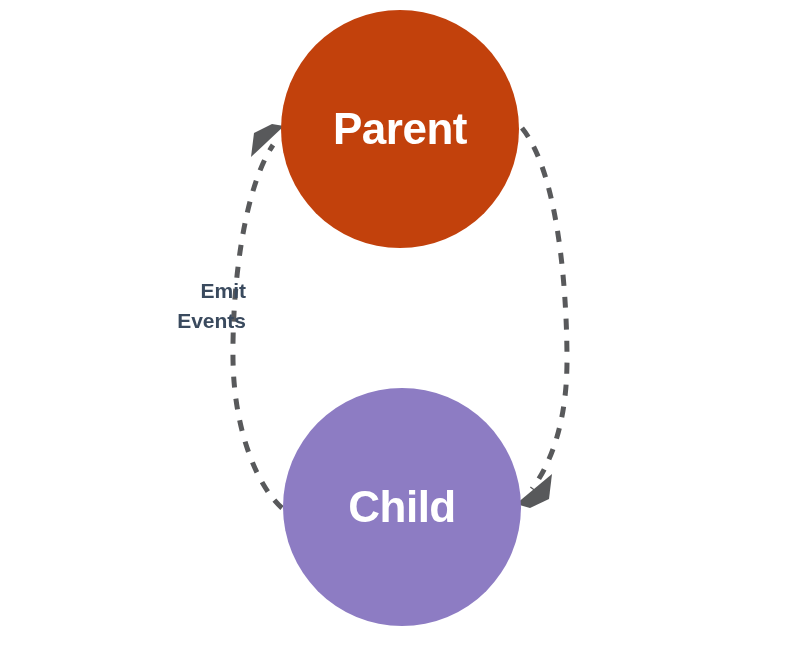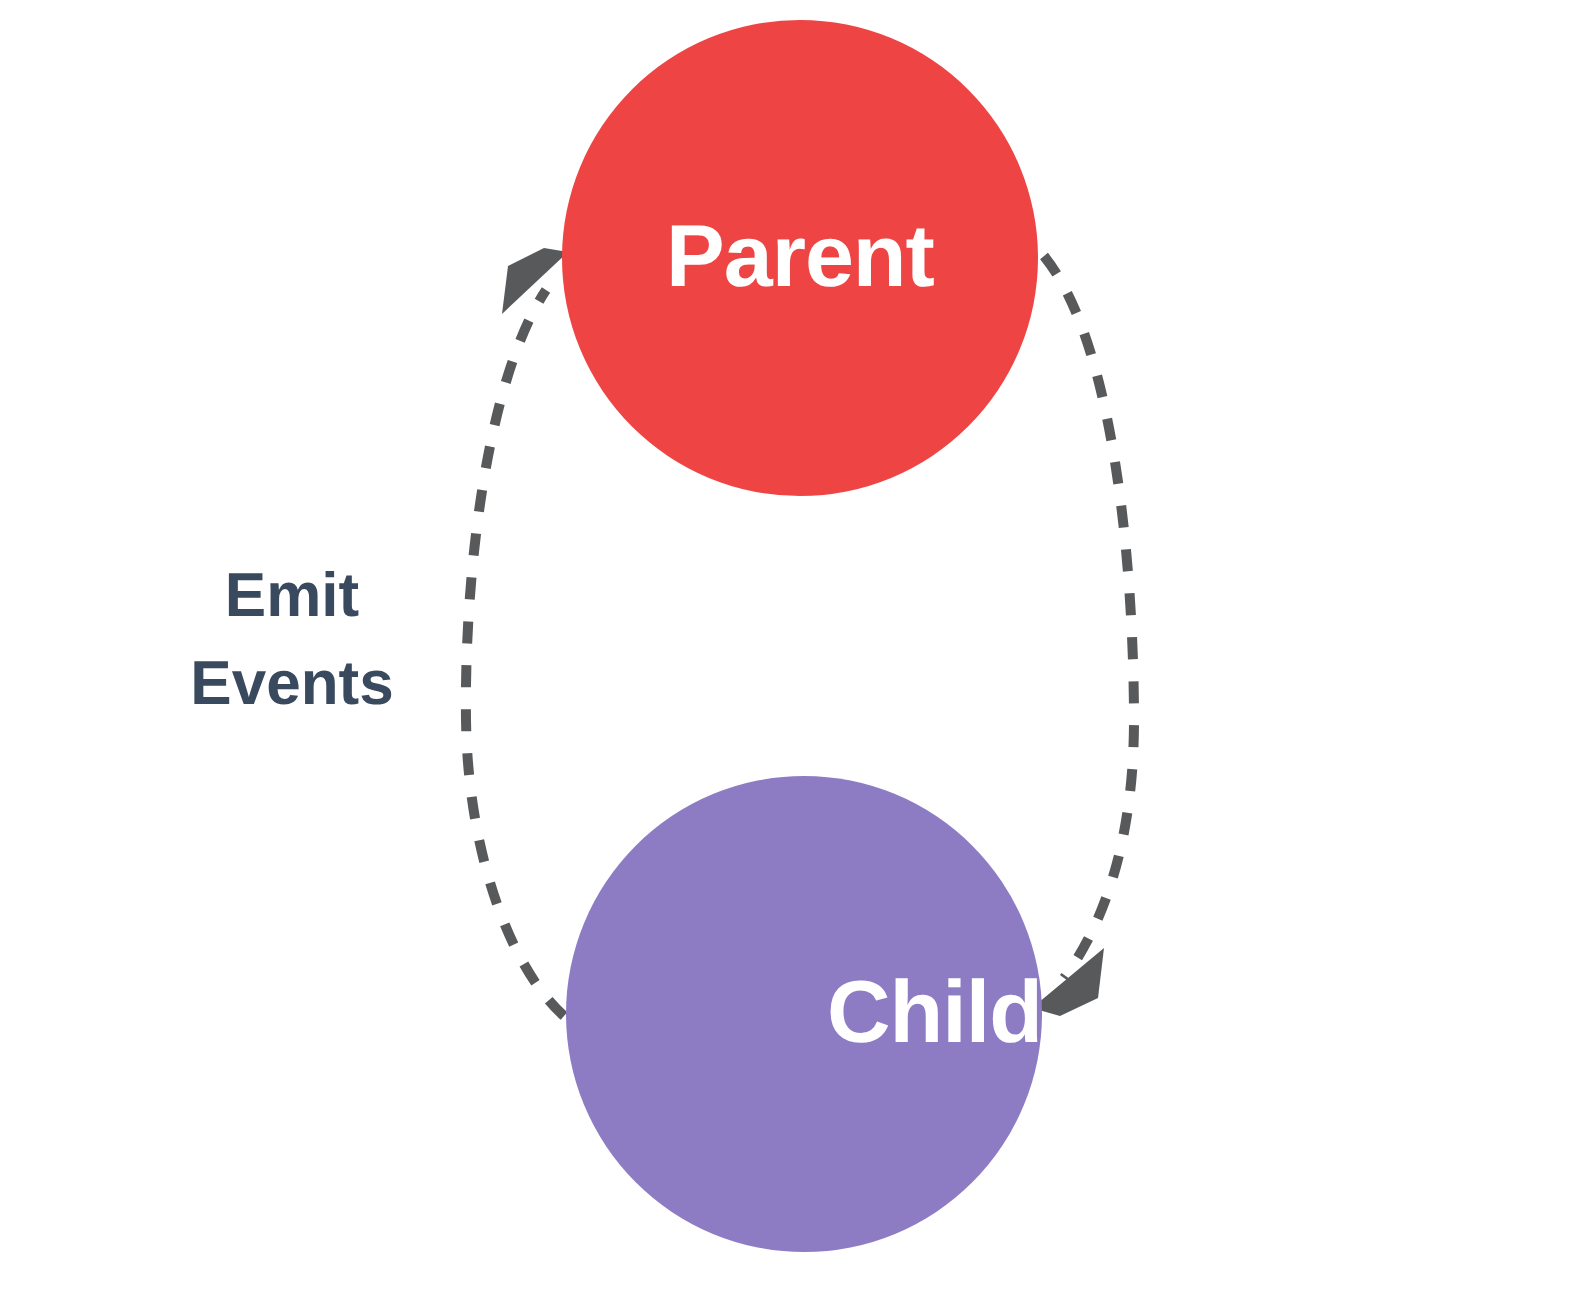--- a/index.html
+++ b/index.html
@@ -46,29 +46,28 @@
     left: 281px;
     top: 10px;
     width: 238px;
     height: 238px;
   }
   #node-child {
     left: 283px;
     top: 388px;
     width: 238px;
     height: 238px;
-    justify-content: flex-end;
   }
   .edge-label {
     position: absolute;
     color: #3a4a5e;
     font-weight: bold;
-    font-size: 31px;
+    font-size: 21px;
     line-height: 1.42;
-    text-align: center;
+    text-align: right;
     font-family: "Liberation Sans", sans-serif;
     user-select: none;
     white-space: pre-line;
   }
   #label-emit-events {
     left: 46px;
     top: 276px;
     width: 200px;
   }
   #label-pass-props {
@@ -86,21 +85,21 @@
     <g>
       <path d="M 522,128 C 560,175 567,300 567,360 C 567,420 552,462 532,489" fill="none" stroke="#58595b" stroke-width="5" stroke-linecap="butt" stroke-dasharray="11 11"></path>
       <polygon points="516,504 552,474 549,499 530,508" fill="#58595b"></polygon>
     </g>
     <g>
       <path d="M 282,508 C 257,486 234,430 233,360 C 232,290 243,190 273,145" fill="none" stroke="#58595b" stroke-width="5" stroke-linecap="butt" stroke-dasharray="11 11"></path>
       <polygon points="284,126 251,157 254,133 272,124" fill="#58595b"></polygon>
     </g>
   </svg>
 
-  <div class="node-circle" id="node-parent" style="background:#ef4444;">
+  <div class="node-circle" id="node-parent" style="background:#c2410c;">
     <span class="node-label">Parent</span>
   </div>
 
   <div class="node-circle" id="node-child" style="background:#8d7cc3;">
     <span class="node-label">Child</span>
   </div>
 
   <div class="edge-label" id="label-emit-events">Emit
 Events</div>
 

